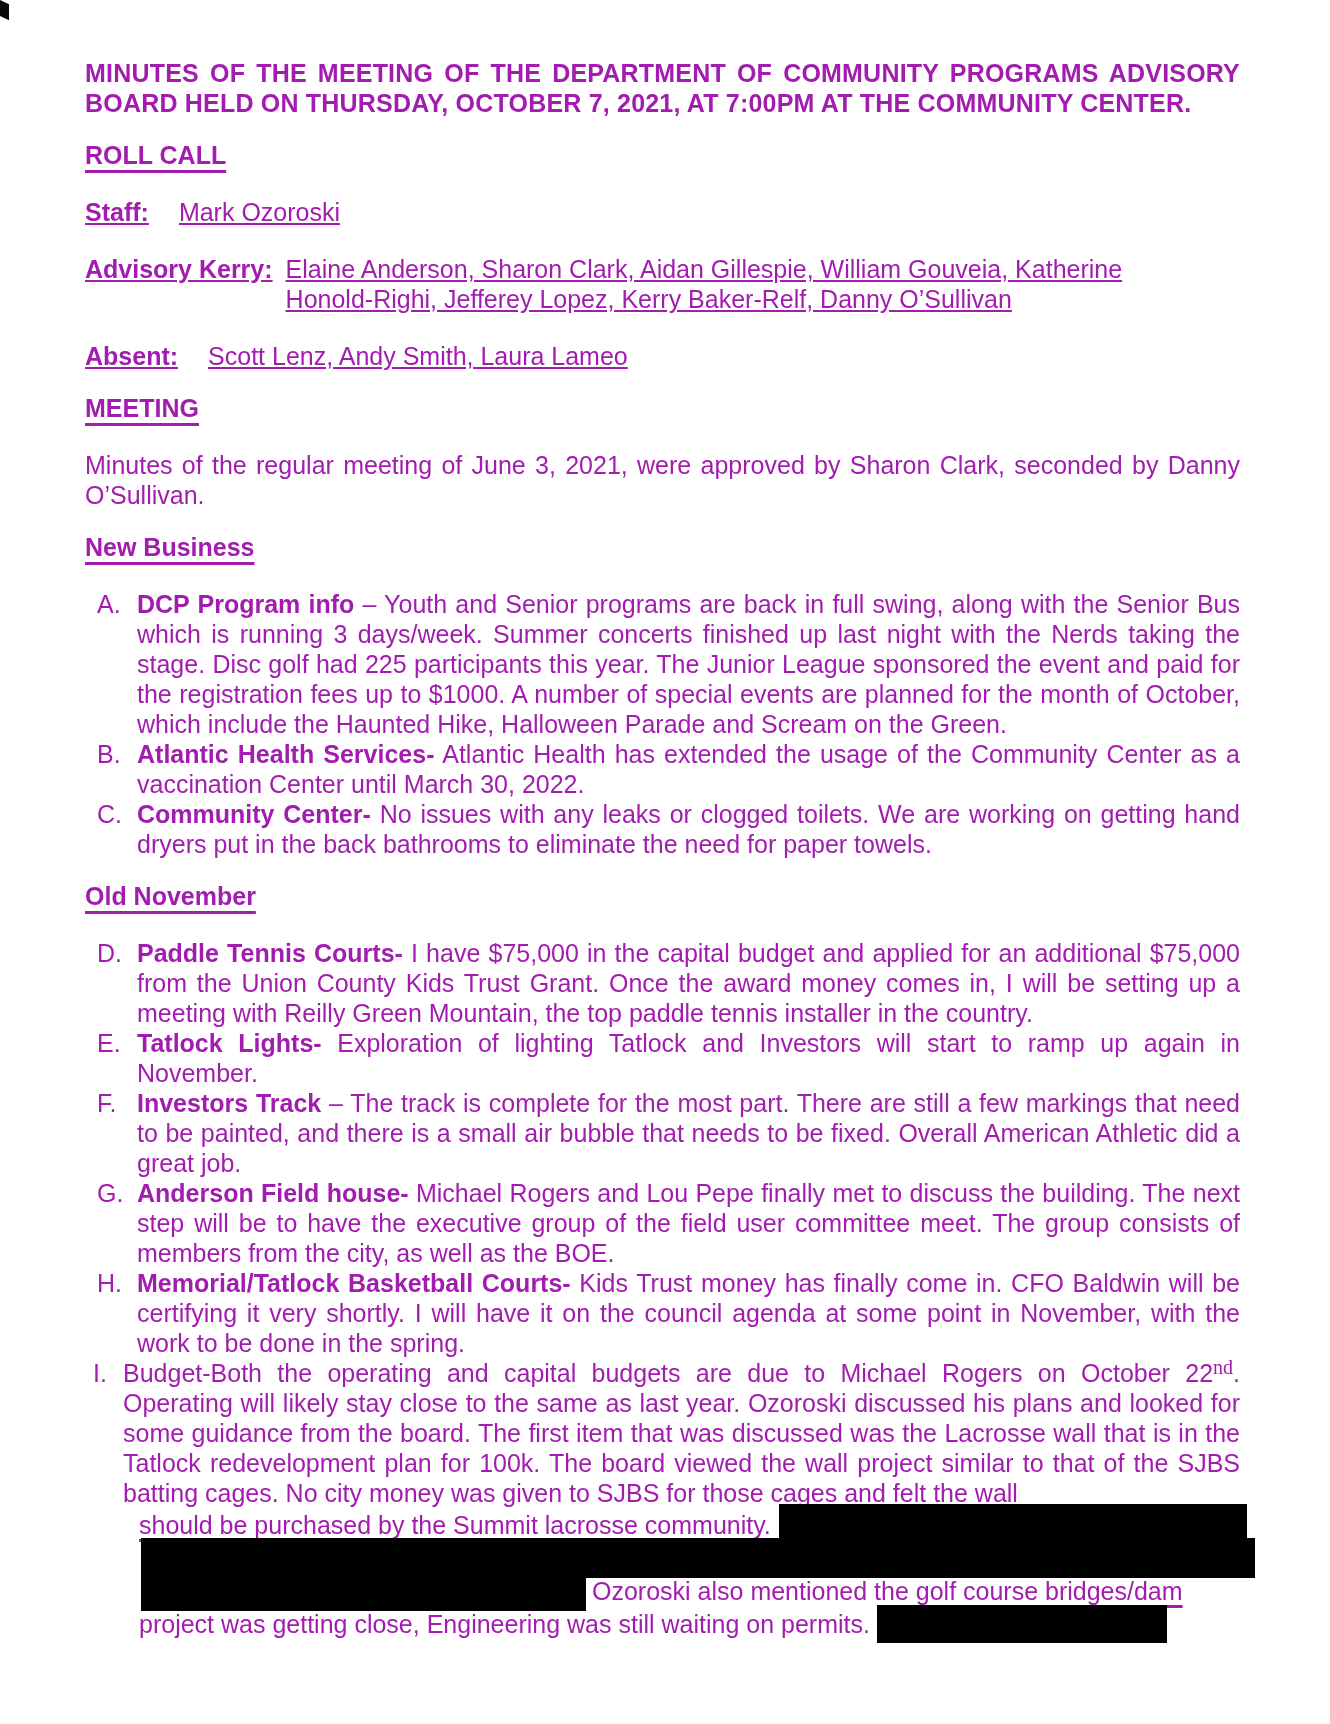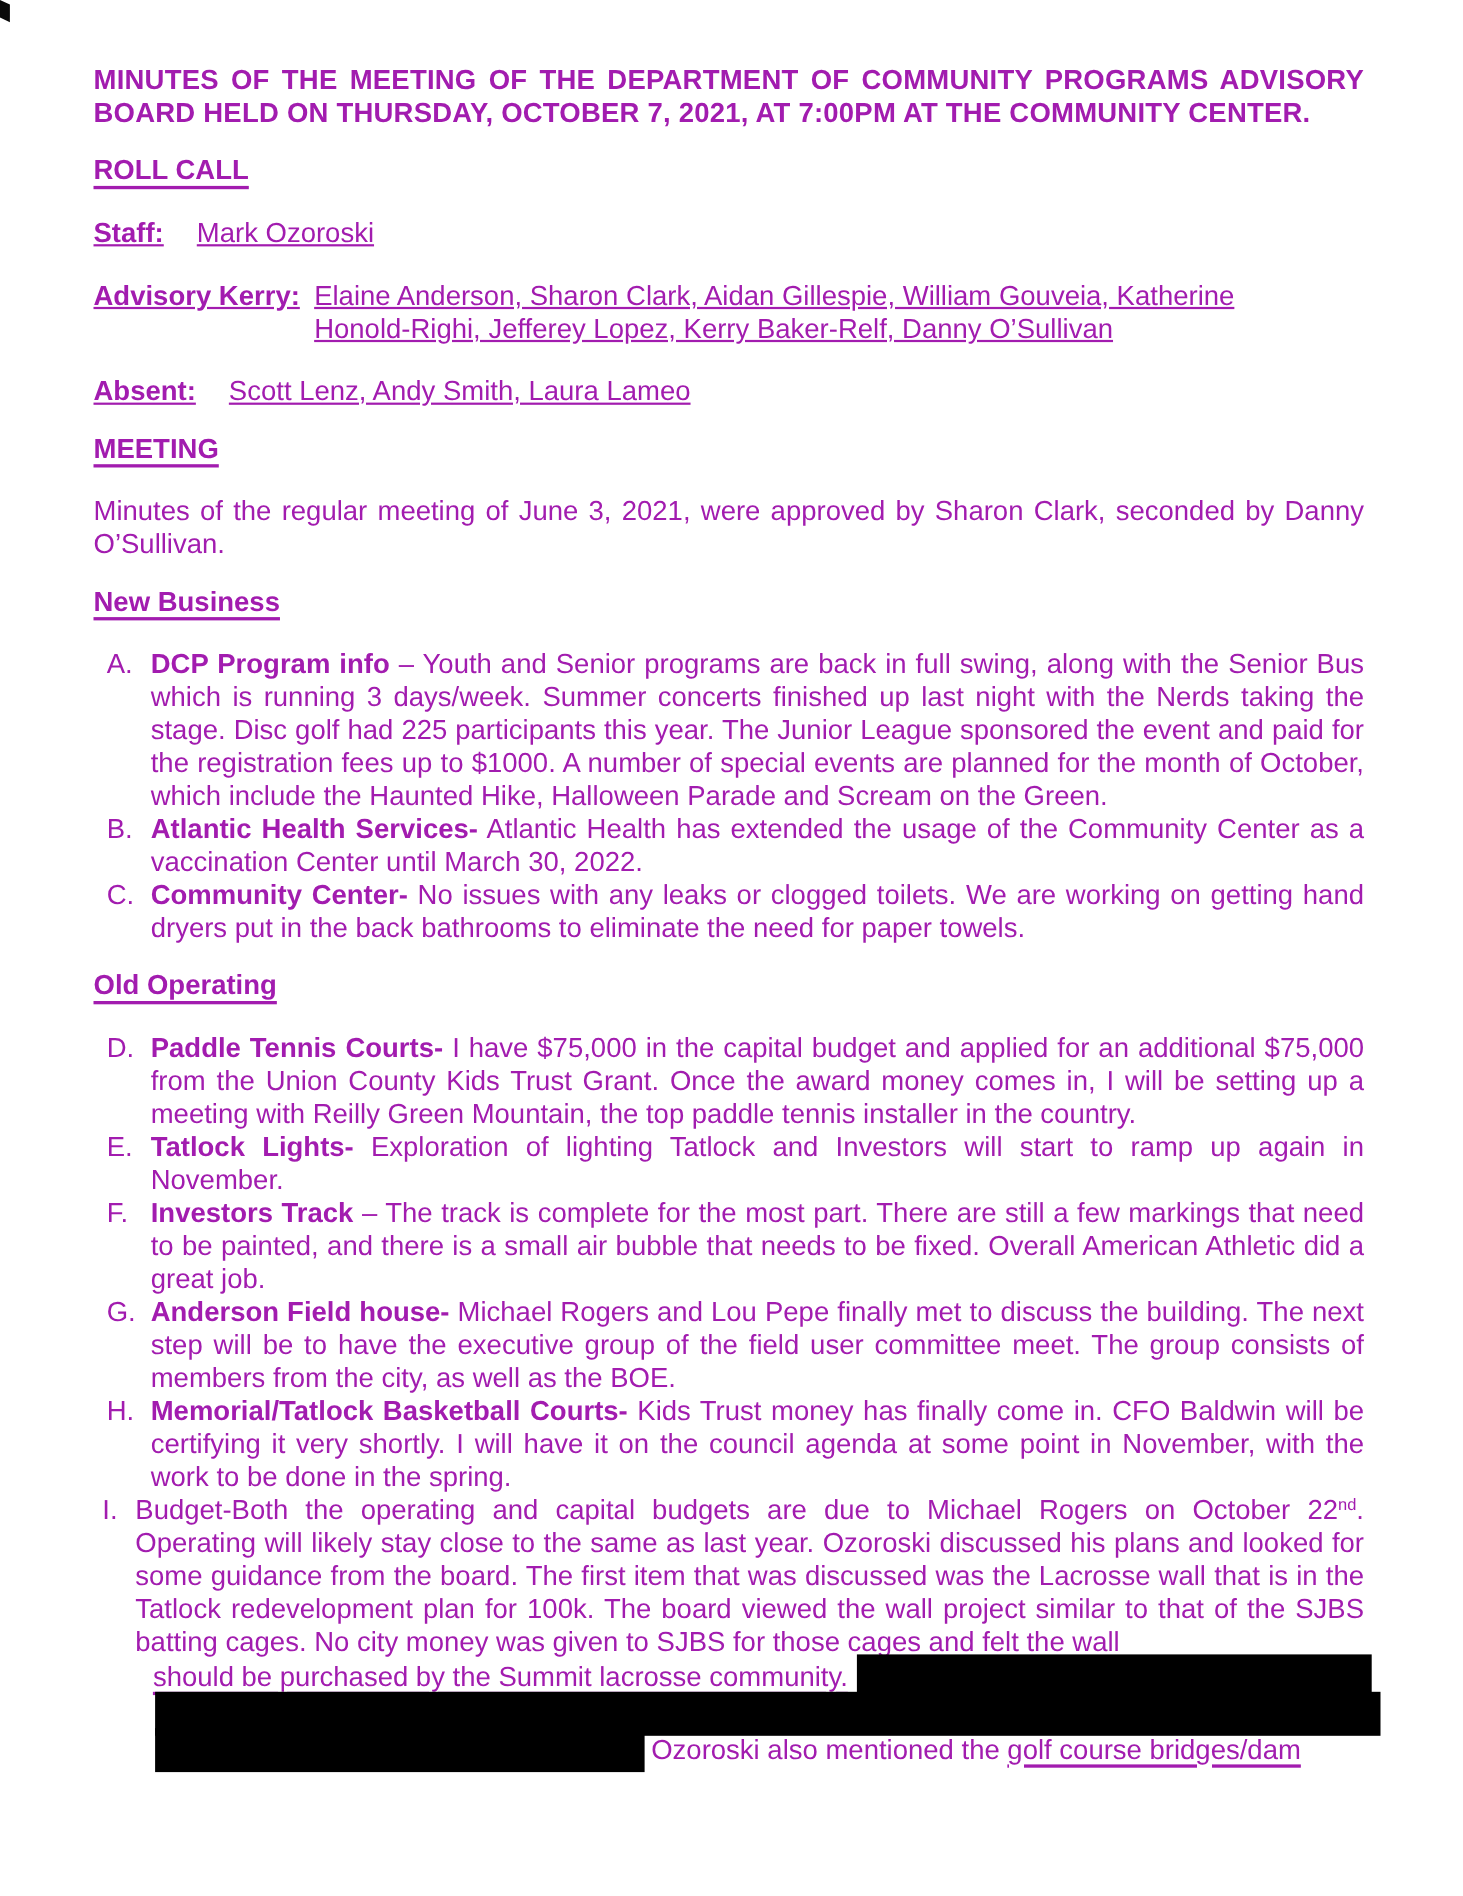--- a/index.html
+++ b/index.html
@@ -70,23 +70,24 @@
     position: relative;
     padding-left: 38px;
     text-align: justify;
   }
   .item-budget .marker {
     position: absolute;
     left: 8px;
     top: 0;
   }
   sup {
-    font-size: 15px;
+    font-size: 20px;
     line-height: 0;
     vertical-align: 8px;
+    font-family: Liberation Serif, serif;
   }
   
   .red-row {
     display: flex;
     align-items: center;
     height: 33px;
     text-align: left;
     margin-left: 16px;
   }
   .bar {
@@ -187,21 +188,21 @@
         <span class="marker">B.</span>
         <span class="lead">Atlantic Health Services-</span><span> Atlantic Health has extended the usage of the Community Center as a vaccination Center until March 30, 2022.</span>
       </div>
       <div class="item">
         <span class="marker">C.</span>
         <span class="lead">Community Center-</span><span> No issues with any leaks or clogged toilets. We are working on getting hand dryers put in the back bathrooms to eliminate the need for paper towels.</span>
       </div>
     </div>
 
     <div class="section-heading">
-      <span>Old Operating</span>
+      <span>Old November</span>
     </div>
 
     <div class="items">
       <div class="item">
         <span class="marker">D.</span>
         <span class="lead">Paddle Tennis Courts-</span><span> I have $75,000 in the capital budget and applied for an additional $75,000 from the Union County Kids Trust Grant. Once the award money comes in, I will be setting up a meeting with Reilly Green Mountain, the top paddle tennis installer in the country.</span>
       </div>
       <div class="item">
         <span class="marker">E.</span>
         <span class="lead">Tatlock Lights-</span><span> Exploration of lighting Tatlock and Investors will start to ramp up again in November.</span>
@@ -230,17 +231,21 @@
 
         <div class="red-row">
           <div class="bar bar-full"></div>
         </div>
 
         <div class="red-row">
           <div class="bar bar-left"></div>
           <span class="oz-text"><span>Ozoroski also mentioned the </span><span class="u-line">golf course bridges/dam</span></span>
         </div>
 
+        <div class="red-row">
+          <span style="white-space:nowrap;">project was getting close, Engineering was still waiting on permits.</span>
+          <div class="bar bar-end"></div>
+        </div>
       </div>
     </div>
 
   </div>
 </div>
 
 </body></html>

